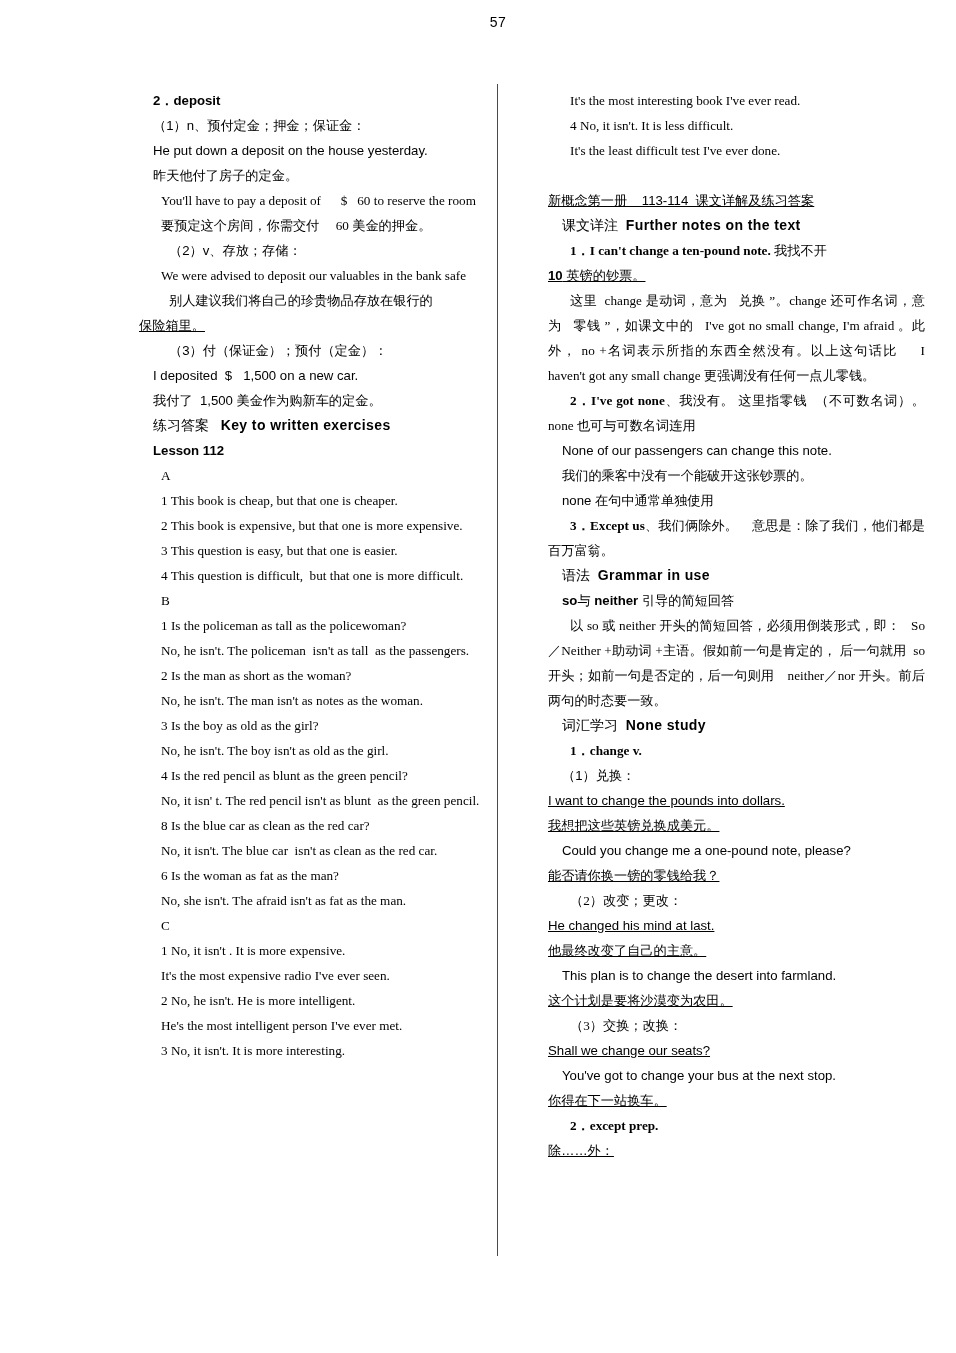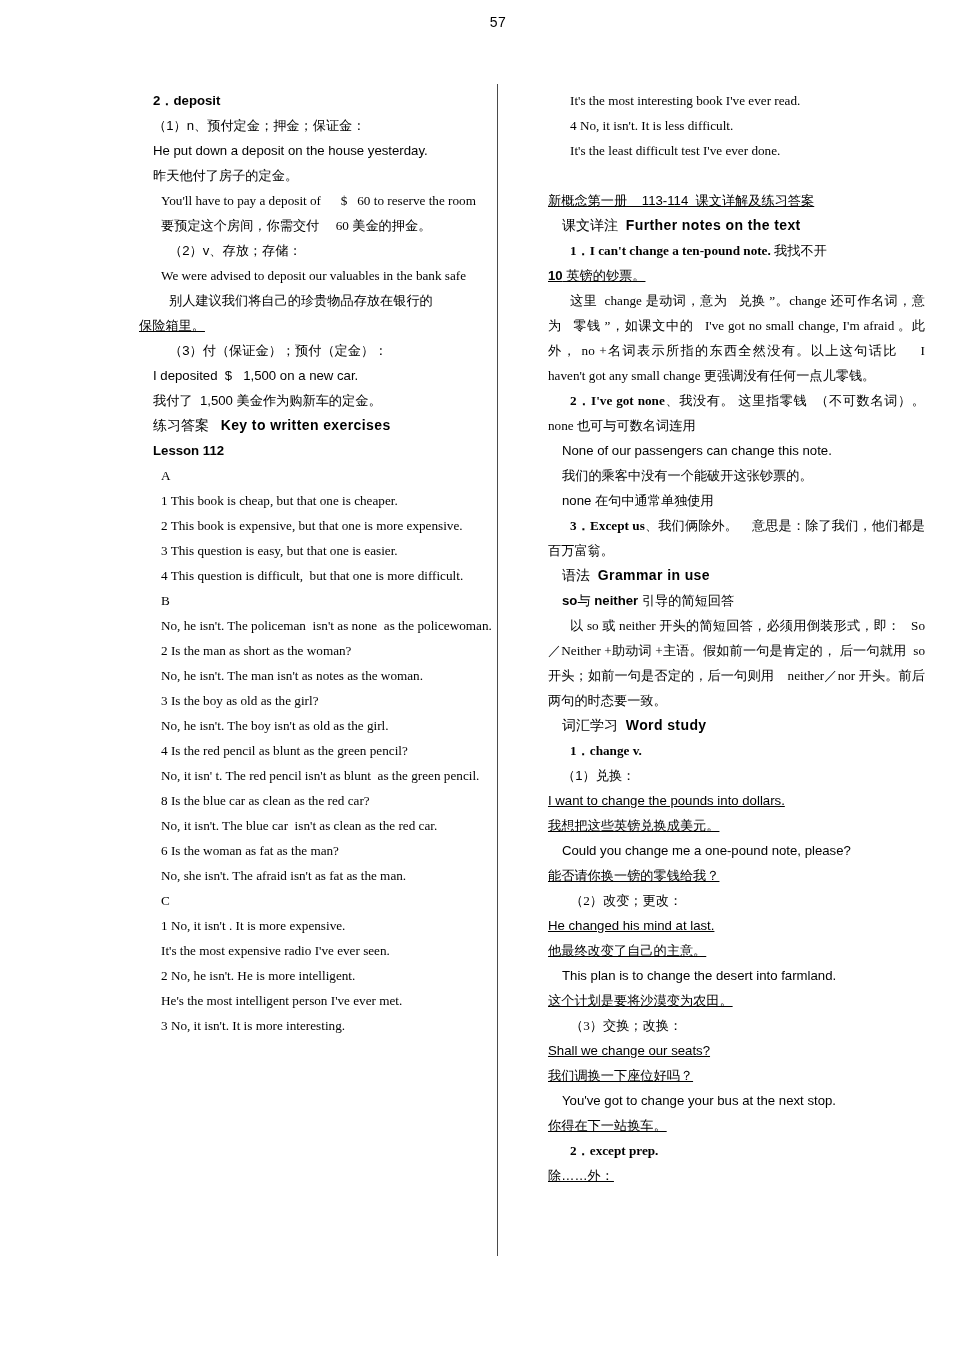--- a/index.html
+++ b/index.html
@@ -110,21 +110,22 @@
       <p class="ind1 sechead"><span class="cn">练习答案</span><span>&nbsp;&nbsp;&nbsp;</span><span class="en">Key to written exercises</span></p>
 
       <p class="ind1 bold">Lesson 112</p>
 
       <p class="ind2">A</p>
       <p class="ind2">1 This book is cheap, but that one is cheaper.</p>
       <p class="ind2 just">2 This book is expensive, but that one is more expensive.</p>
       <p class="ind2">3 This question is easy, but that one is easier.</p>
       <p class="ind2 just">4 This question is difficult,  but that one is more difficult.</p>
       <p class="ind2">B</p>
-      <p class="ind2 just">No, he isn't. The policeman  isn't as none  as the policewoman.</p>
+      <p class="ind2">1 Is the policeman as tall as the policewoman?</p>
+      <p class="ind2 just">No, he isn't. The policeman  isn't as tall  as the passengers.</p>
       <p class="ind2">2 Is the man as short as the woman?</p>
       <p class="ind2">No, he isn't. The man isn't as notes as the woman.</p>
       <p class="ind2">3 Is the boy as old as the girl?</p>
       <p class="ind2">No, he isn't. The boy isn't as old as the girl.</p>
       <p class="ind2">4 Is the red pencil as blunt as the green pencil?</p>
       <p class="ind2 just">No, it isn' t. The red pencil isn't as blunt  as the green pencil.</p>
       <p class="ind2">8 Is the blue car as clean as the red car?</p>
       <p class="ind2 just">No, it isn't. The blue car  isn't as clean as the red car.</p>
       <p class="ind2">6 Is the woman as fat as the man?</p>
       <p class="ind2">No, she isn't. The afraid isn't as fat as the man.</p>
@@ -161,36 +162,35 @@
       <p class="ind1">none 在句中通常单独使用</p>
 
       <p class="ind2 just"><span class="run-bold">3．Except us</span><span>、我们俩除外。    意思是：除了我们，他们都是百万富翁。</span></p>
 
       <p class="ind1 sechead"><span class="cn">语法</span><span>&nbsp;&nbsp;</span><span class="en">Grammar in use</span></p>
 
       <p class="ind1"><span class="run-bold">so</span><span>与 </span><span class="run-bold">neither</span><span> 引导的简短回答</span></p>
 
       <p class="ind2 just">以 so 或 neither 开头的简短回答，必须用倒装形式，即：   So／Neither +助动词 +主语。假如前一句是肯定的， 后一句就用  so 开头；如前一句是否定的，后一句则用    neither／nor 开头。前后两句的时态要一致。</p>
 
-      <p class="ind1 sechead"><span class="cn">词汇学习</span><span>&nbsp;&nbsp;</span><span class="en">Word study</span></p>
+      <p class="ind1 sechead"><span class="cn">词汇学习</span><span>&nbsp;&nbsp;</span><span class="en">None study</span></p>
 
       <p class="ind2 bold">1．change v.</p>
       <p class="ind1">（1）兑换：</p>
       <p class="ind0">I want to change the pounds into dollars.</p>
       <p class="ind0">我想把这些英镑兑换成美元。</p>
       <p class="ind1">Could you change me a one-pound note, please?</p>
       <p class="ind0">能否请你换一镑的零钱给我？</p>
       <p class="ind2">（2）改变；更改：</p>
       <p class="ind0">He changed his mind at last.</p>
       <p class="ind0">他最终改变了自己的主意。</p>
       <p class="ind1">This plan is to change the desert into farmland.</p>
       <p class="ind0">这个计划是要将沙漠变为农田。</p>
       <p class="ind2">（3）交换；改换：</p>
       <p class="ind0">Shall we change our seats?</p>
-      <p class="ind0">我们调换一下座位好吗？</p>
       <p class="ind1">You've got to change your bus at the next stop.</p>
       <p class="ind0">你得在下一站换车。</p>
       <p class="ind2 bold">2．except prep.</p>
       <p class="ind0">除……外：</p>
 
     </div>
 
   </div>
 </div>
 

